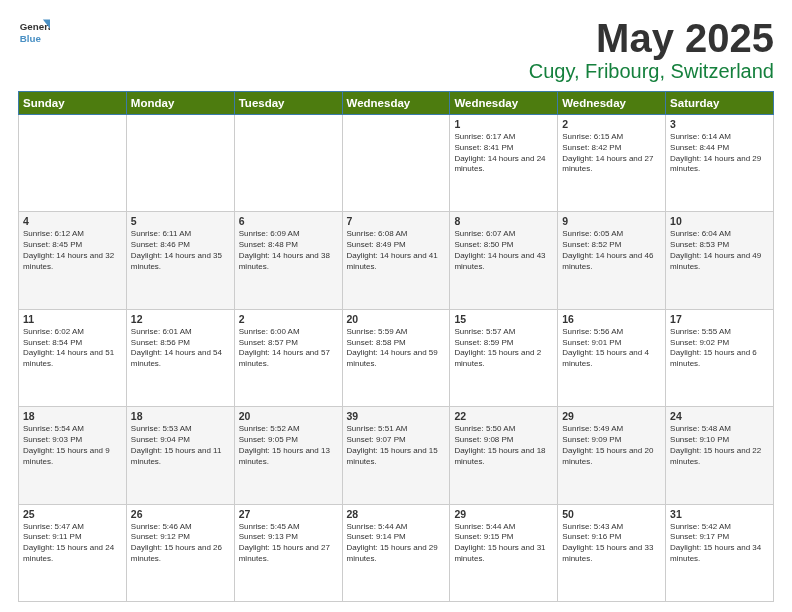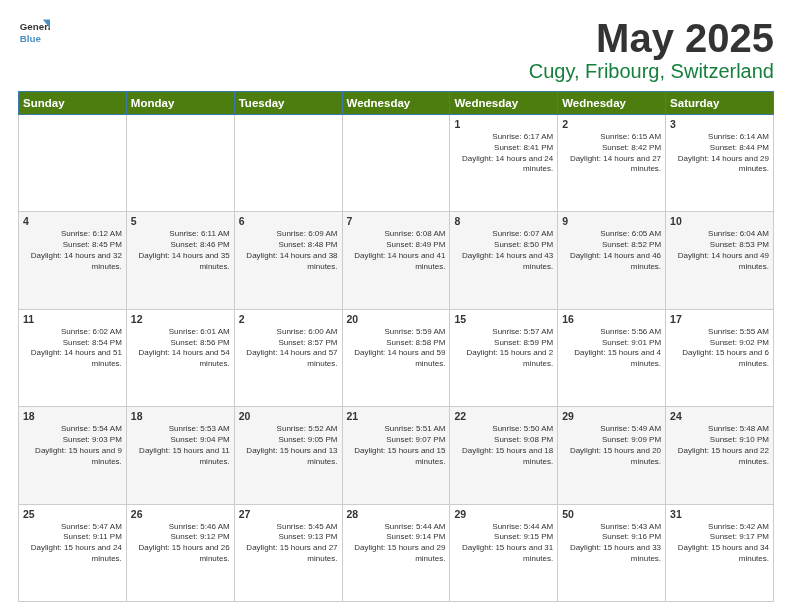--- a/index.html
+++ b/index.html
@@ -76,21 +76,20 @@
       font-size: 10.5px;
       font-weight: bold;
       color: #333;
       display: block;
       margin-bottom: 2px;
     }
     .day-info {
       font-size: 8px;
       color: #333;
       line-height: 1.35;
-      text-align: right;
     }
     td.empty {
       background: #f9f9f9;
     }
   </style>
 </head>
 <body>
 
 <div class="page">
   <div class="header">
@@ -206,21 +205,21 @@
           </td>
           <td>
             <span class="day-number">18</span>
             <div class="day-info">Sunrise: 5:53 AM<br>Sunset: 9:04 PM<br>Daylight: 15 hours and 11 minutes.</div>
           </td>
           <td>
             <span class="day-number">20</span>
             <div class="day-info">Sunrise: 5:52 AM<br>Sunset: 9:05 PM<br>Daylight: 15 hours and 13 minutes.</div>
           </td>
           <td>
-            <span class="day-number">21</span>
+            <span class="day-number">39</span>
             <div class="day-info">Sunrise: 5:51 AM<br>Sunset: 9:07 PM<br>Daylight: 15 hours and 15 minutes.</div>
           </td>
           <td>
             <span class="day-number">22</span>
             <div class="day-info">Sunrise: 5:50 AM<br>Sunset: 9:08 PM<br>Daylight: 15 hours and 18 minutes.</div>
           </td>
           <td>
             <span class="day-number">29</span>
             <div class="day-info">Sunrise: 5:49 AM<br>Sunset: 9:09 PM<br>Daylight: 15 hours and 20 minutes.</div>
           </td>

